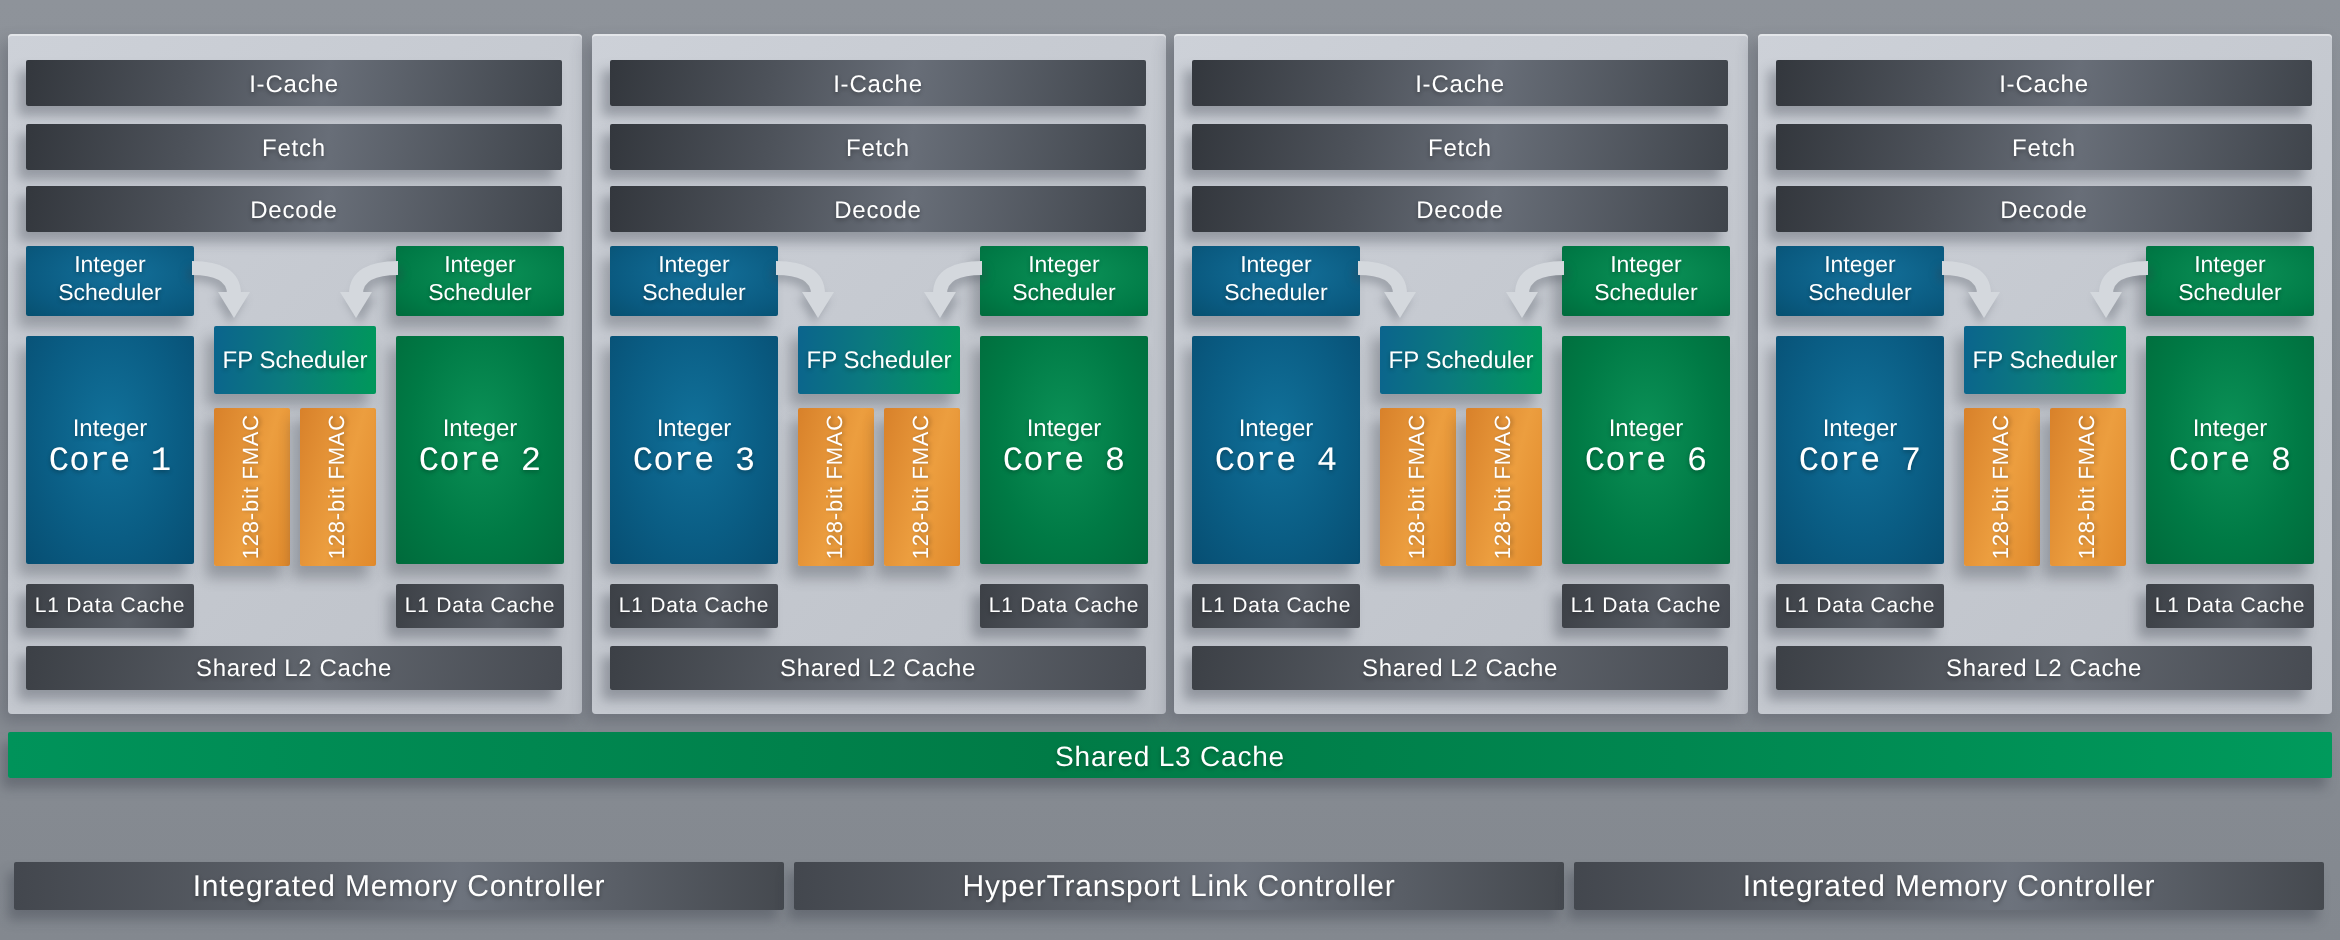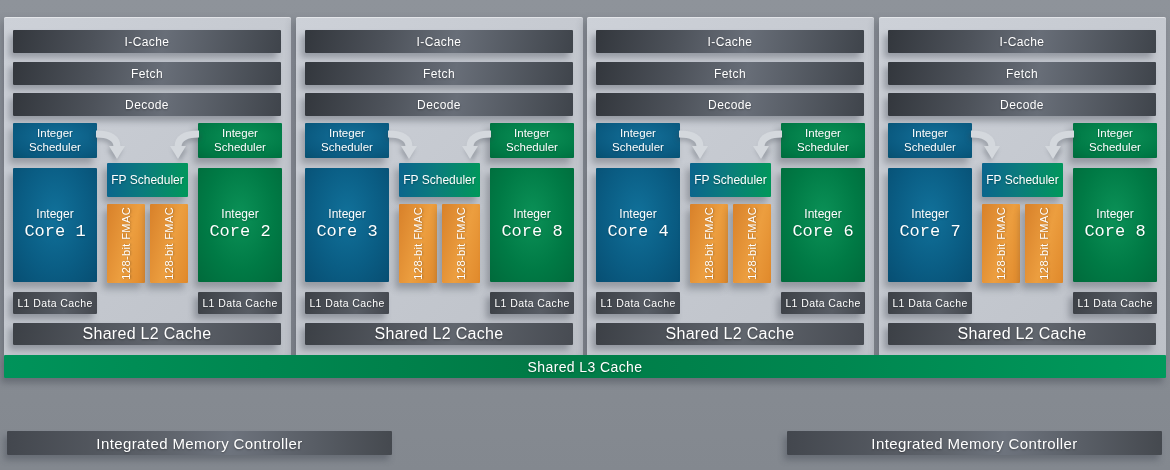--- a/index.html
+++ b/index.html
@@ -49,38 +49,38 @@
   .core.left{left:9px;background:radial-gradient(ellipse at 50% 42%,#11719a 0%,#0a5d84 58%,#074e72 100%);}
   .core.right{left:194px;background:radial-gradient(ellipse at 50% 42%,#0b9157 0%,#007a45 58%,#006a3b 100%);}
   .core .prefix{font-size:12px;display:block;}
   .core .name{font-size:17px;display:block;margin-top:2px;font-family:Liberation Mono, monospace;}
   .fmac{top:187px;width:38px;height:79px;font-size:11px;
       background:linear-gradient(105deg,#d8812a 0%,#ec9e3f 55%,#e0892b 100%);}
   .vtext{writing-mode:vertical-rl;transform:rotate(180deg);letter-spacing:.4px;white-space:nowrap;}
   .l1{top:275px;width:84px;height:22px;font-size:10.5px;
       background:linear-gradient(100deg,#3c4046 0%,#585d65 62%,#44484f 100%);}
   .l1.left{left:9px}.l1.right{left:194px}
-  .l2{top:306px;left:9px;width:268px;height:22px;font-size:16px;letter-spacing:.3px;
+  .l2{top:306px;left:9px;width:268px;height:22px;font-size:12px;letter-spacing:.3px;
       background:linear-gradient(100deg,#3c4046 0%,#61666e 55%,#474b52 100%);}
 
   
   .arrow{position:absolute;top:111px;filter:drop-shadow(-2px 3px 2px rgba(55,60,72,.28));}
   .arrow.aleft{left:92px;}
   .arrow.aright{left:163px;transform:scaleX(-1);}
 
   
   .wide{
     position:absolute;left:4px;width:1162px;height:23px;color:#fff;font-size:14px;letter-spacing:.4px;
     display:flex;align-items:center;justify-content:center;
     box-shadow:-3px 5px 6px rgba(52,57,68,.35);
     text-shadow:0 1px 2px rgba(0,0,0,.30);
     border-radius:1px;
   }
   .greenbar{background:linear-gradient(90deg,#00935a 0%,#007b46 45%,#008750 72%,#009a5c 100%);}
-  #l3{top:355px}#nb{top:398px}
+  #l3{top:366px}#nb{top:398px}
   .bottom-bar{
     position:absolute;top:431px;height:24px;color:#fff;font-size:15px;letter-spacing:.4px;
     display:flex;align-items:center;justify-content:center;
     background:linear-gradient(90deg,#43474e 0%,#5f646c 42%,#6d737d 58%,#45494f 100%);
     box-shadow:-3px 5px 6px rgba(52,57,68,.35);
     text-shadow:0 1px 2px rgba(0,0,0,.35);
     border-radius:1px;
   }
   #imc-left{left:7px;width:385px}
   #ht{left:397px;width:385px}
@@ -230,15 +230,16 @@
       <span class="prefix">Integer</span>
       <span class="name">Core 8</span>
     </div>
     <div class="bar l1 left">L1 Data Cache</div>
     <div class="bar l1 right">L1 Data Cache</div>
     <div class="bar l2">Shared L2 Cache</div>
   </div>
 
   <div id="l3" class="wide greenbar">Shared L3 Cache</div>
   <div id="imc-left" class="bottom-bar">Integrated Memory Controller</div>
+  <div id="ht" class="bottom-bar">HyperTransport Link Controller</div>
   <div id="imc-right" class="bottom-bar">Integrated Memory Controller</div>
 
 </div>
 
 </body></html>

